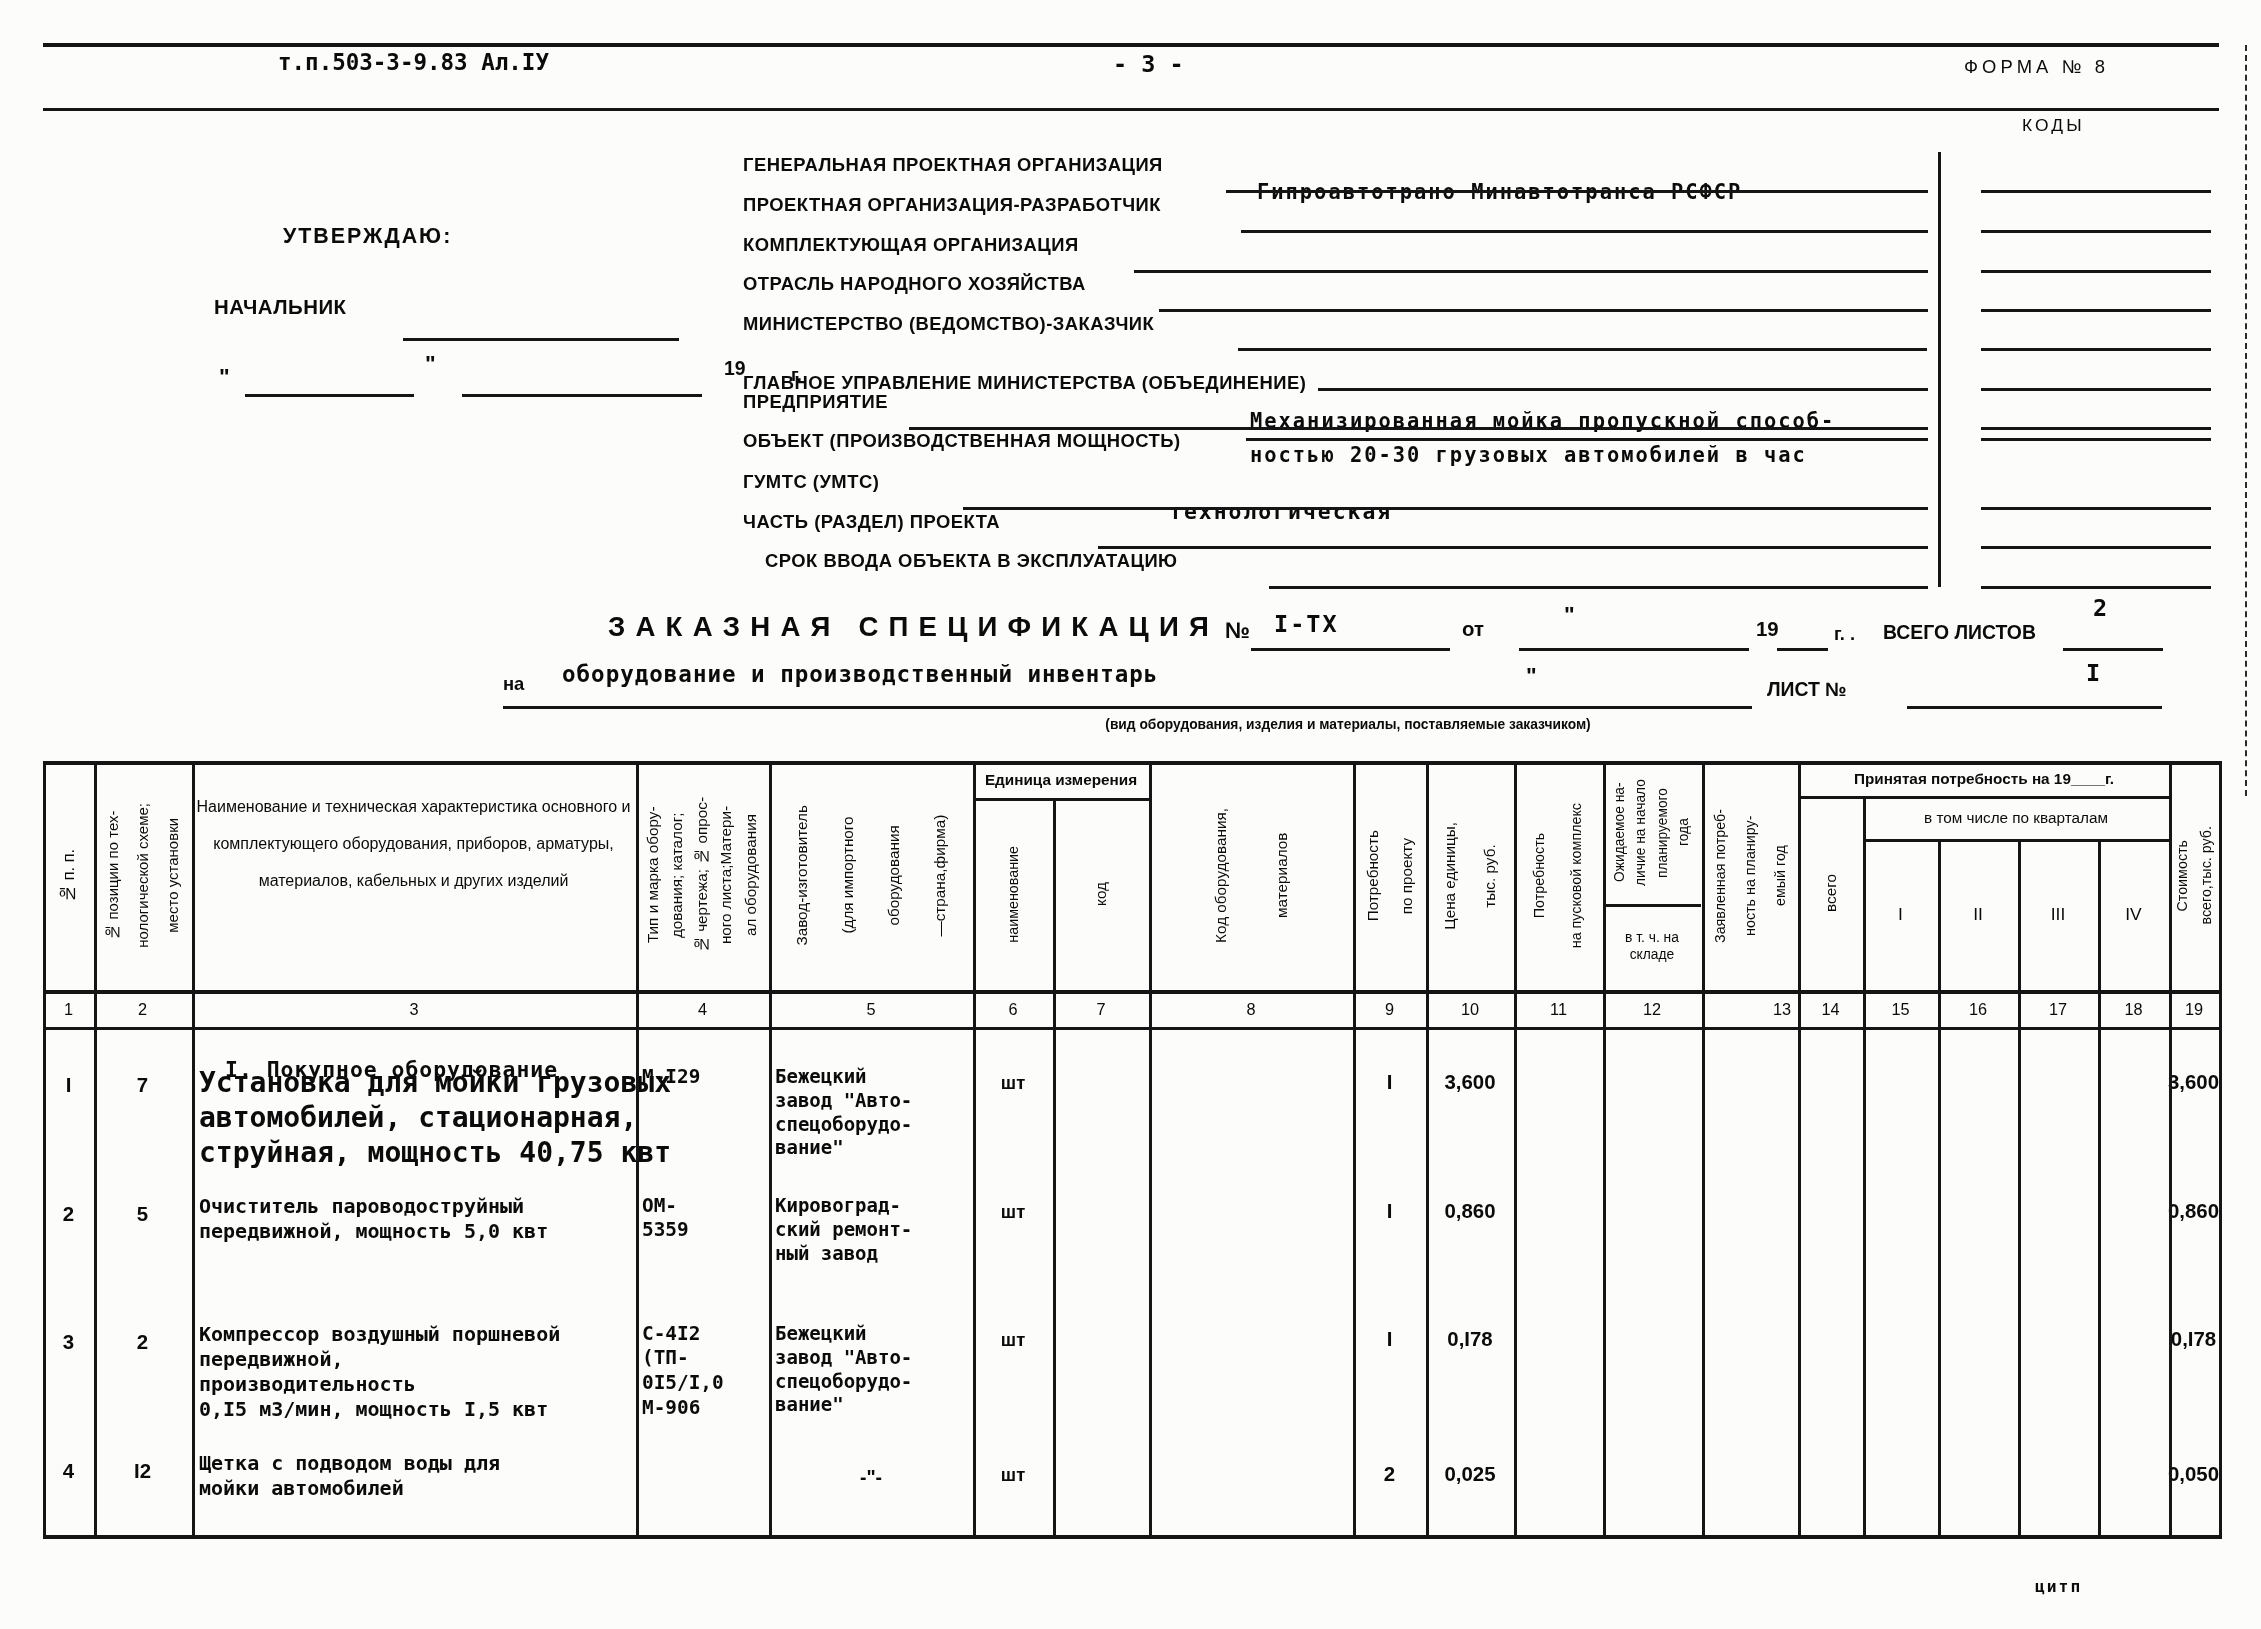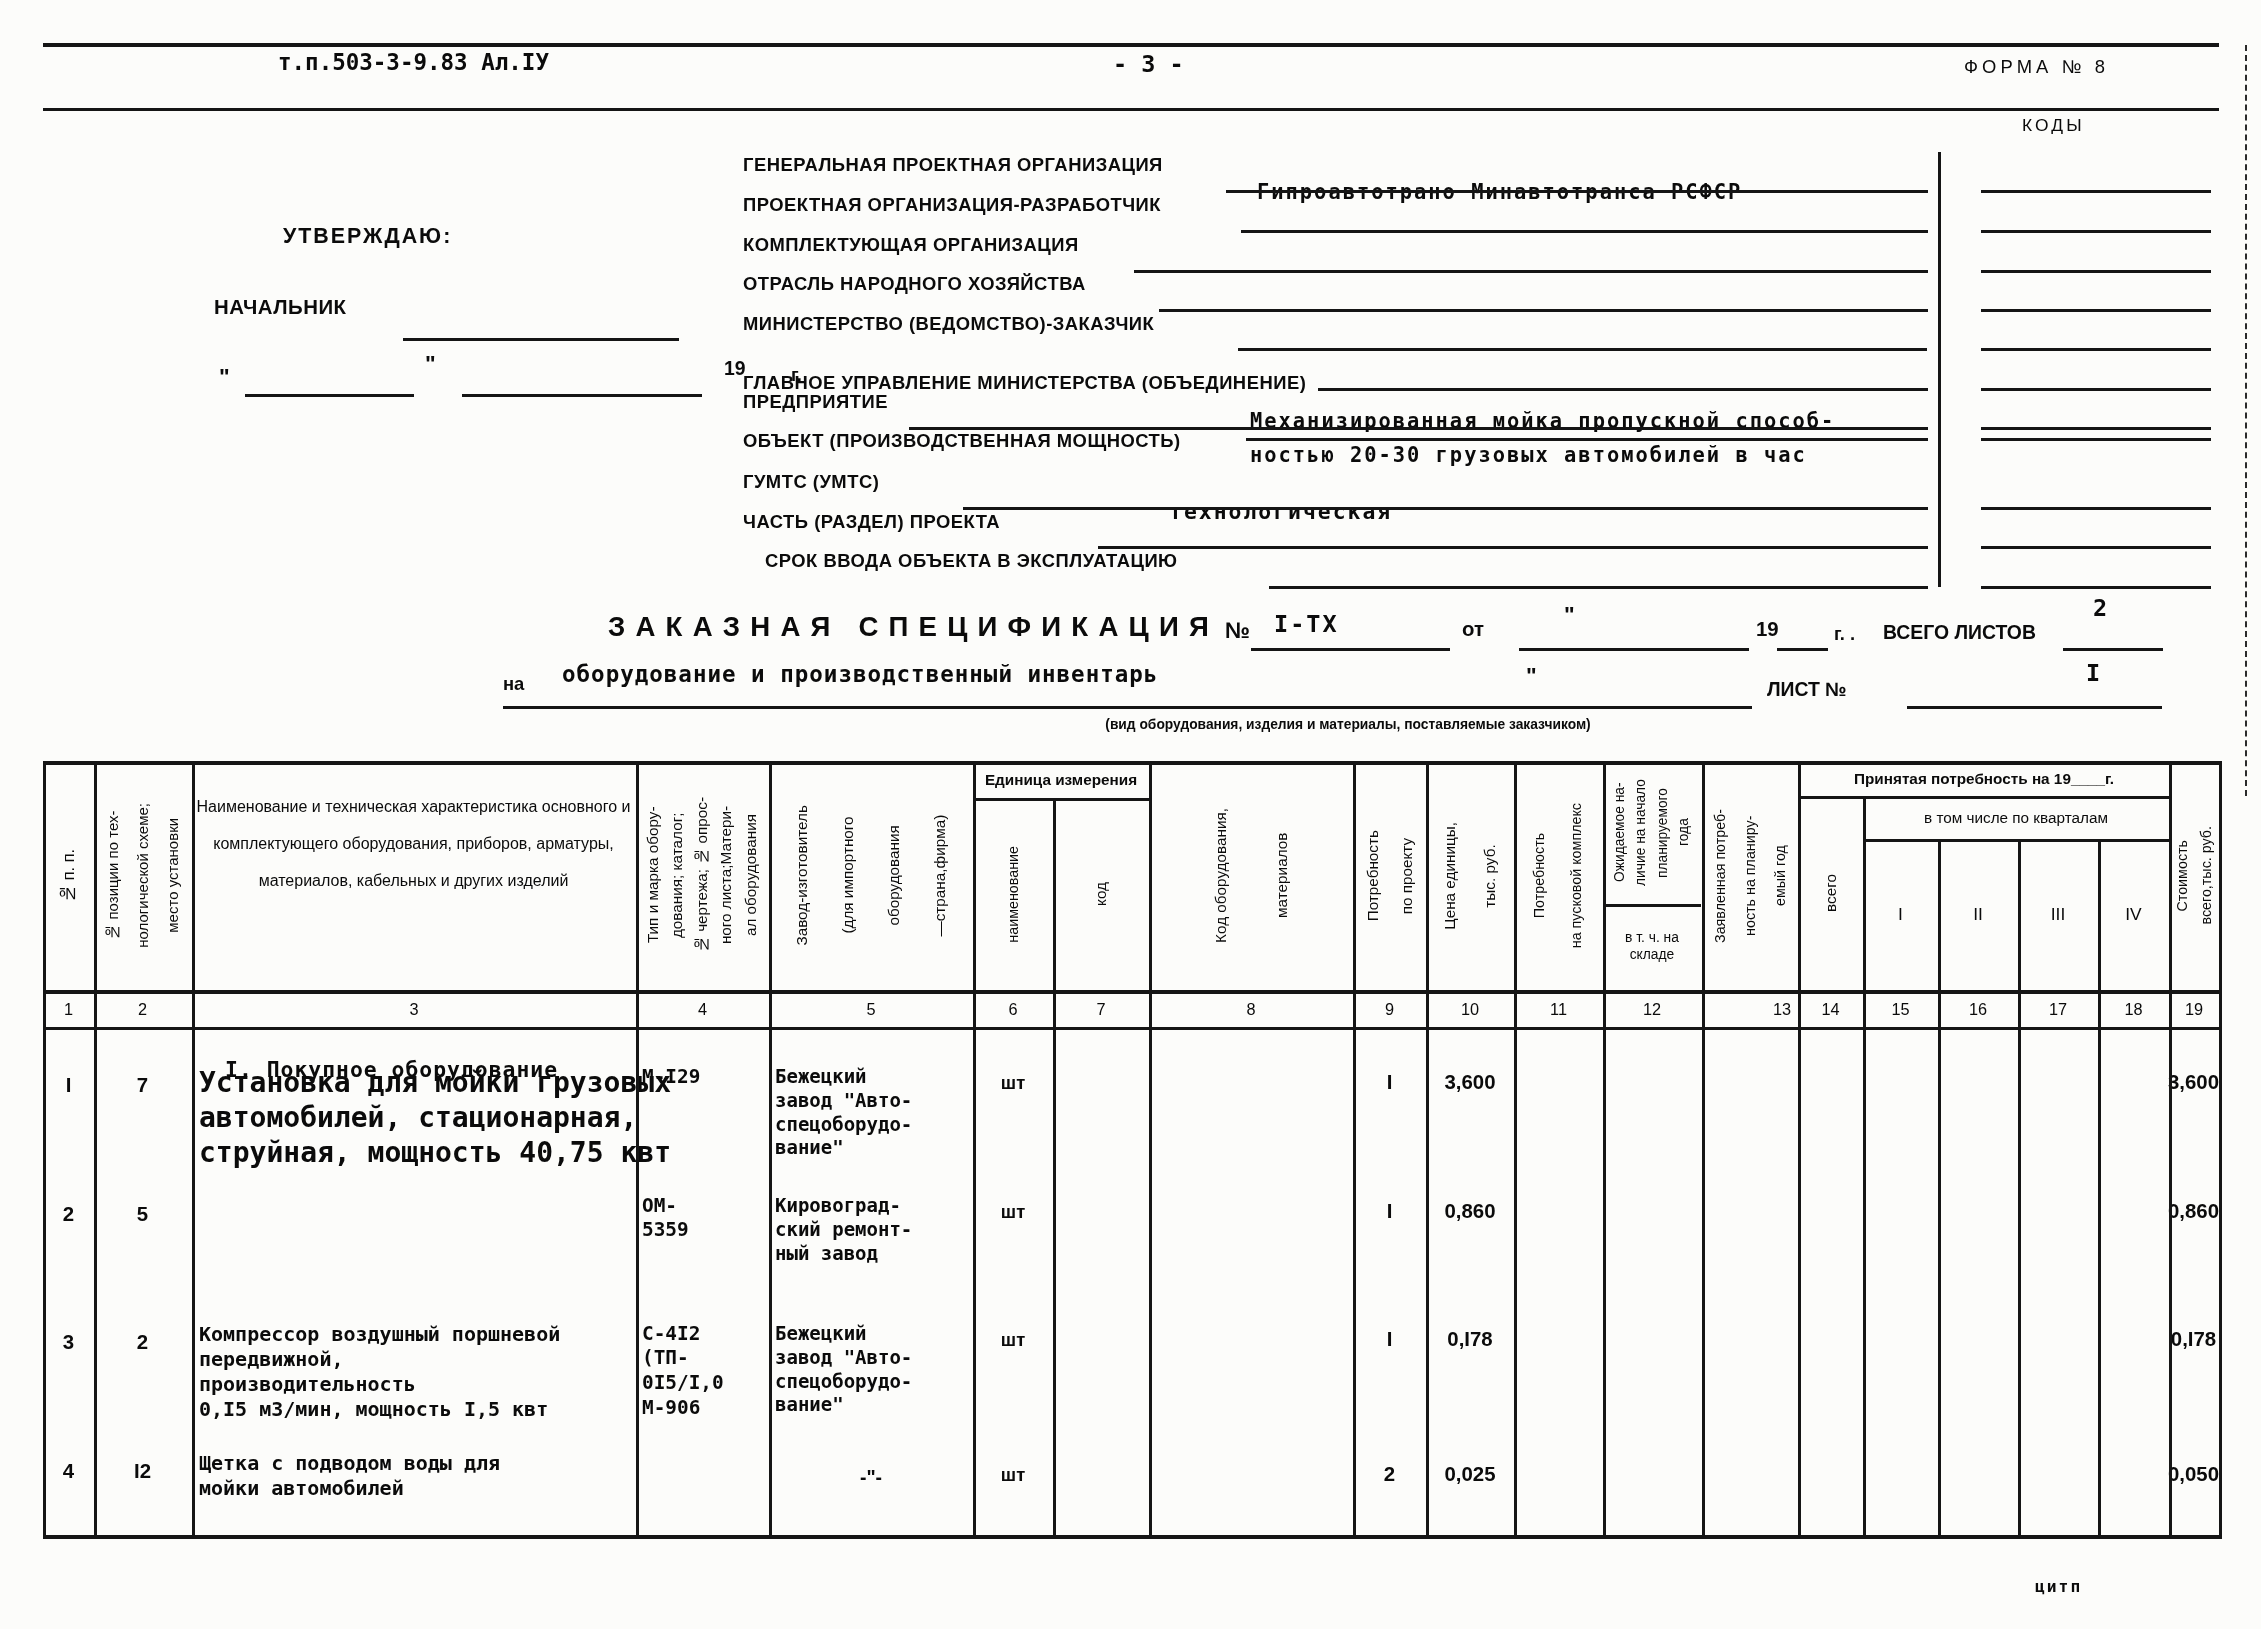--- a/index.html
+++ b/index.html
@@ -231,20 +231,22 @@
 завод "Авто-
 спецоборудо-
 вание"</div>
   <div class="cell m" style="left:973px;top:1067px;width:80px;height:31px;font-size:18.4px;"><span>шт</span></div>
   <div class="cell m" style="left:1353px;top:1067px;width:73px;height:31px;font-size:20.4px;"><span>I</span></div>
   <div class="cell m" style="left:1426px;top:1067px;width:88px;height:31px;font-size:20.4px;"><span>3,600</span></div>
   <div class="cell m" style="left:2163px;top:1067px;width:61px;height:31px;font-size:20.4px;"><span>3,600</span></div>
 
   <div class="cell m" style="left:43px;top:1199px;width:51px;height:31px;font-size:20.4px;"><span>2</span></div>
   <div class="cell m" style="left:94px;top:1199px;width:97px;height:31px;font-size:20.4px;"><span>5</span></div>
+  <div class="m" style="left:199px;top:1194px;font-size:20px;line-height:1.25;">Очиститель пароводоструйный
+передвижной, мощность 5,0 квт</div>
   <div class="m" style="left:642px;top:1194px;font-size:19.4px;line-height:1.25;">ОМ-
 5359</div>
   <div class="m" style="left:775px;top:1194px;font-size:19px;line-height:1.25;">Кировоград-
 ский ремонт-
 ный завод</div>
   <div class="cell m" style="left:973px;top:1196px;width:80px;height:31px;font-size:18.4px;"><span>шт</span></div>
   <div class="cell m" style="left:1353px;top:1196px;width:73px;height:31px;font-size:20.4px;"><span>I</span></div>
   <div class="cell m" style="left:1426px;top:1196px;width:88px;height:31px;font-size:20.4px;"><span>0,860</span></div>
   <div class="cell m" style="left:2163px;top:1196px;width:61px;height:31px;font-size:20.4px;"><span>0,860</span></div>
 

